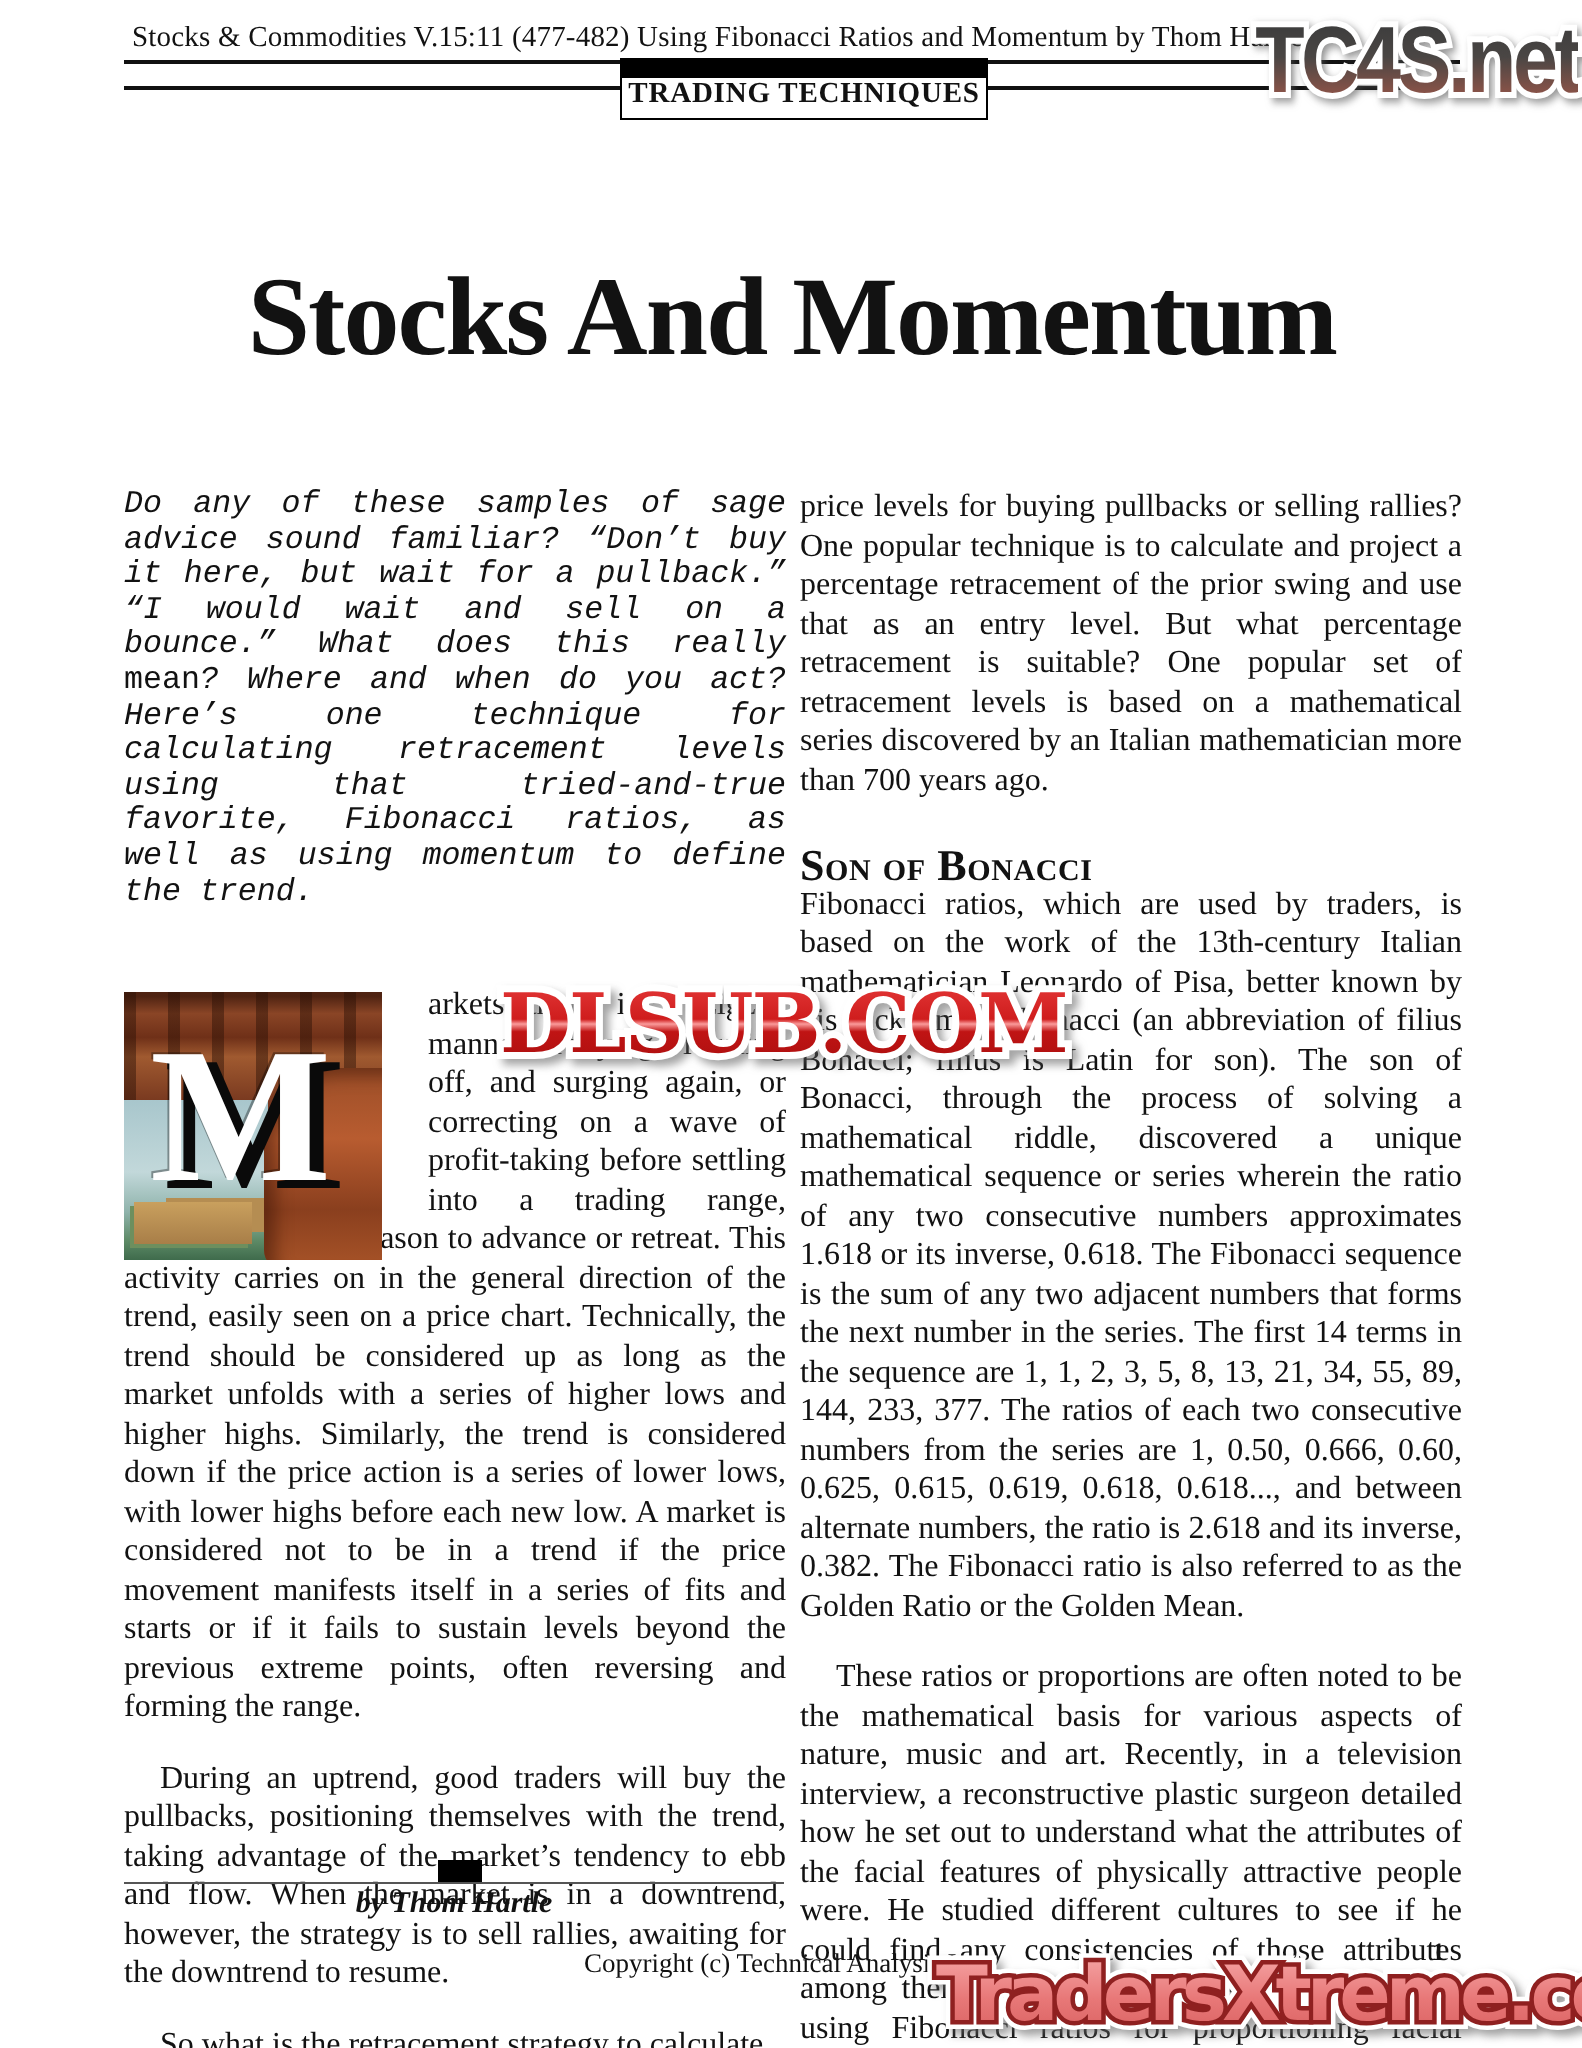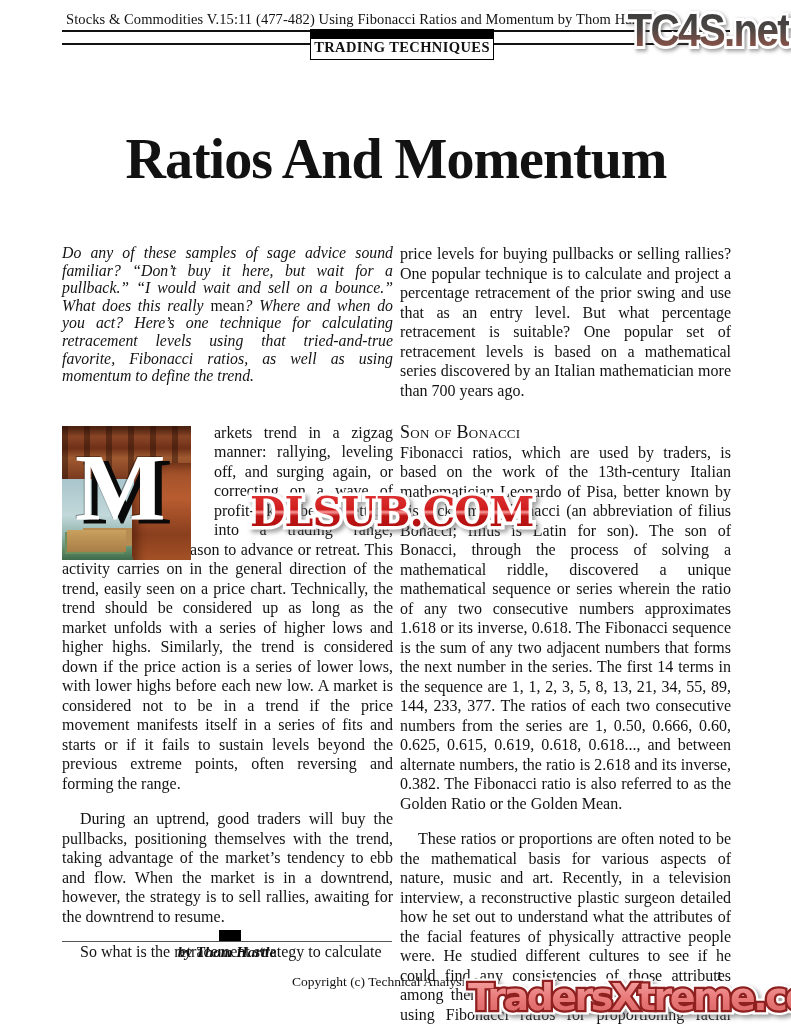--- a/index.html
+++ b/index.html
@@ -44,42 +44,42 @@
   .wm-traders .fill { background:linear-gradient(180deg,#f4a0a0 10%,#e87878 55%,#d96060);
     -webkit-background-clip:text; background-clip:text; color:transparent; }
   
   .title { position:absolute; left:62px; top:86px; width:668px; text-align:center;
     font-weight:bold; font-size:56px; line-height:49px; letter-spacing:-1px; }
   
   .col { position:absolute; width:331px; font-size:16px; line-height:19.5px;
     text-align:justify; hyphens:none; }
   .col-left { left:62px; top:244px; }
   .col-right { left:400px; top:244px; }
-  .intro { font-style:italic; font-size:15.8px; line-height:17.6px; }
+  .intro { font-style:italic; font-size:15.8px; line-height:17.6px;font-family:Liberation Mono, monospace; }
   .intro .rm { font-style:normal; }
   .body-block { margin-top:27px; position:relative; }
   .figure { position:absolute; left:0; top:3px; width:129px; height:134px; overflow:hidden; background:#7a3a22; }
   .fig-top { position:absolute; left:0; top:0; width:100%; height:40%;
     background:
       repeating-linear-gradient(90deg, rgba(40,15,5,0.45) 0 6px, rgba(0,0,0,0) 6px 22px),
       linear-gradient(180deg,#4f2312 4%, #8a4526 20%, #6f3018 42%, #a05a30 60%, #7a3a20 100%); }
   .fig-sky { position:absolute; left:0; top:40%; width:56%; height:60%;
     background:linear-gradient(180deg,#a8c6cc 0%, #c2d8da 45%, #8fb3ab 70%, #5d8a66 88%, #3f6b4c); }
   .fig-town { position:absolute; left:4%; bottom:6%; width:46%; height:16%;
     background:linear-gradient(180deg,#c9a05e,#a87e48); box-shadow:14px -4px 0 -2px #b58d52, -2px 2px 0 0 #6d8f5e; }
   .fig-column { position:absolute; right:-6%; top:28%; width:52%; height:76%;
     background:linear-gradient(180deg,#9c4e28 0%, #b85c30 35%, #8a3f1e 70%, #a85428);
     border-radius:45% 0 0 14% / 36% 0 0 10%; box-shadow:inset 6px 4px 8px rgba(60,20,5,0.5); }
   .dropcap { position:absolute; left:13px; top:14px; font-size:96px; line-height:96px;
     font-weight:bold; color:#fff; text-shadow:7px 4px 0 #0a0a0a, -1px -1px 0 rgba(0,0,0,0.35); }
   .push { float:left; width:152px; height:101px; }
   .para1 { margin-top:38px; }
   .indent { text-indent:18px; margin-top:16px; }
-  .sec-heading { margin-top:23px; font-variant:small-caps; font-weight:normal;
-    font-size:18px; letter-spacing:0.3px; text-align:left; }
+  .sec-heading { margin-top:23px; font-variant:small-caps; font-weight:bold;
+    font-size:22px; letter-spacing:0.3px; text-align:left; }
   .it { }
   
   .byline-rule { position:absolute; left:62px; top:941px; width:330px; height:1px; background:#555; }
   .byline-rect { position:absolute; left:219px; top:930px; width:22px; height:11px; background:#000; }
   .byline { position:absolute; left:62px; top:944px; width:330px; text-align:center;
     font-weight:bold; font-style:italic; font-size:15px; }
   .copyright { position:absolute; left:292px; top:974px; font-size:13.5px; white-space:nowrap; }
   .page-number { position:absolute; left:716px; top:969px; font-size:12.5px; font-weight:bold; }
 </style>
 </head>
@@ -95,21 +95,21 @@
     <span>TRADING TECHNIQUES</span>
   </div>
 
   <div class="wm wm-tc4s">
     <span class="layer stroke">TC4S.net</span>
     <span class="layer fill">TC4S.net</span>
   </div>
 
   <h1 class="title">
     <br>
-    <span>Ratios And Momentum</span>
+    <span>Stocks And Momentum</span>
   </h1>
 
   <div class="col col-left">
     <p class="intro"><span>Do any of these samples of sage advice sound familiar? “Don’t buy it here, but wait for a pullback.” “I would wait and sell on a bounce.” What does this really </span><span class="rm">mean</span><span>? Where and when do you act? Here’s one technique for calculating retracement levels using that tried-and-true favorite, Fibonacci ratios, as well as using momentum to define the trend.</span></p>
 
     <div class="body-block">
       <div class="figure">
         <div class="fig-top"></div>
         <div class="fig-sky"></div>
         <div class="fig-town"></div>

